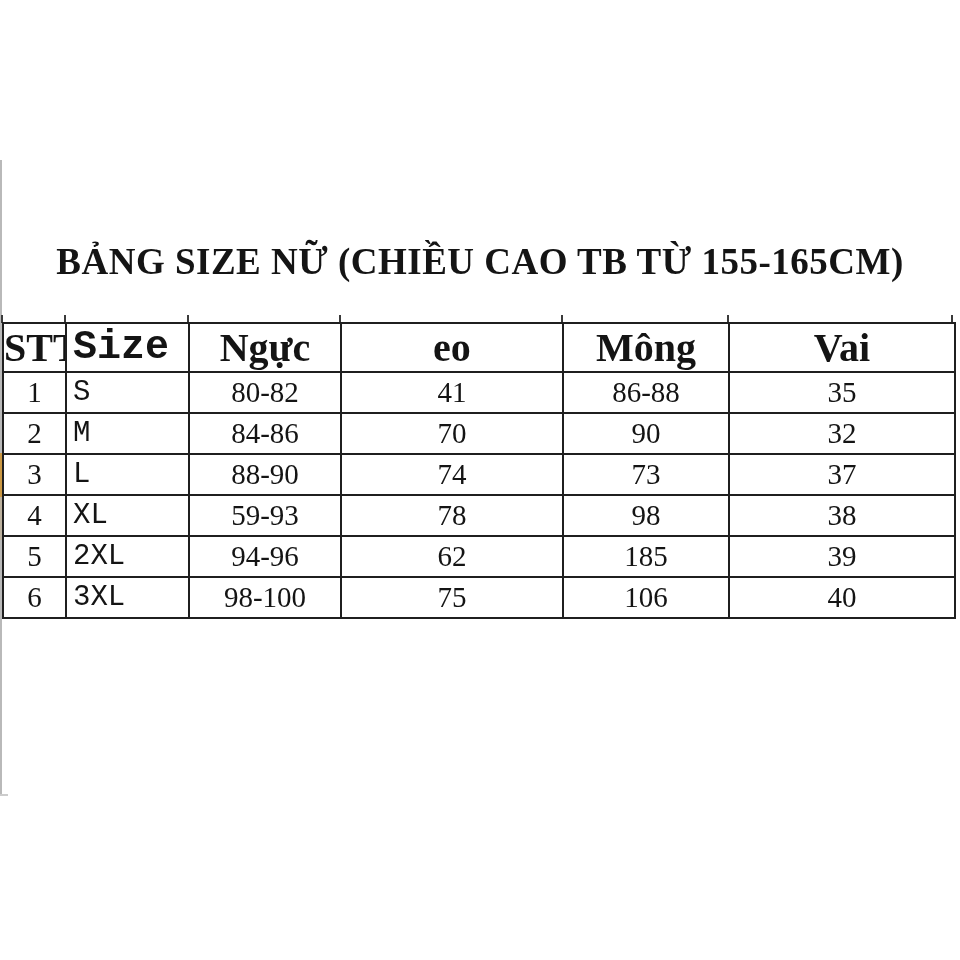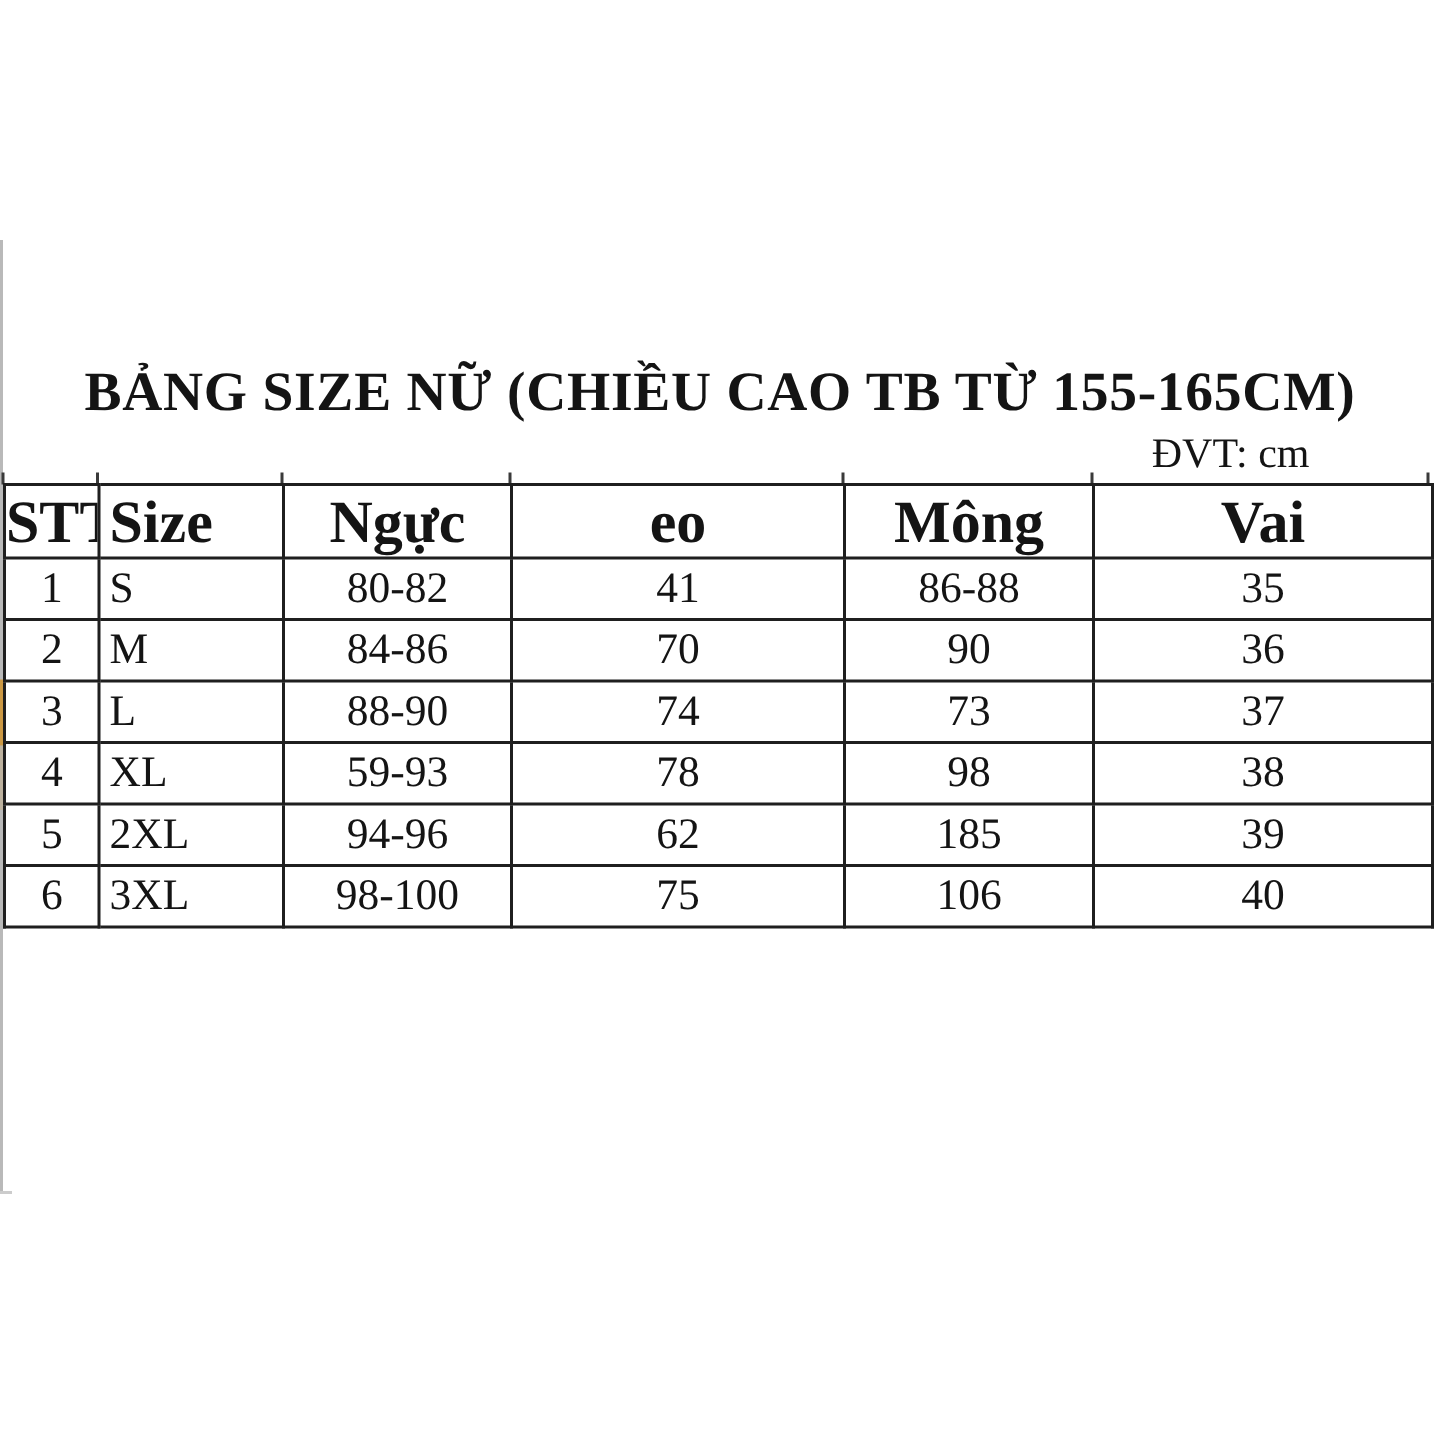--- a/index.html
+++ b/index.html
@@ -105,20 +105,21 @@
   table.size-table td {
     font-size: 29px;
     font-weight: normal;
     height: 39px;
   }
   
   table.size-table th.col-size,
   table.size-table td.col-size {
     text-align: left;
     padding-left: 6px;
+    font-family: Liberation Mono, monospace;
   }
   
   .stub {
     position: absolute;
     top: 315px;
     width: 2px;
     height: 8px;
     background: #3a3a3a;
   }
 </style>
@@ -126,21 +127,20 @@
 <body>
 
 <div class="canvas">
 
   <div class="left-gridline"></div>
   <div class="left-gridline-tick"></div>
   <div class="row-marker"></div>
   <div class="row-marker-faint"></div>
 
   <div class="doc-title">BẢNG SIZE NỮ (CHIỀU CAO TB TỪ 155-165CM)</div>
-  <div class="unit-note">ĐVT: cm</div>
 
   <div class="stub" style="left:1px"></div>
   <div class="stub" style="left:64px"></div>
   <div class="stub" style="left:187px"></div>
   <div class="stub" style="left:339px"></div>
   <div class="stub" style="left:561px"></div>
   <div class="stub" style="left:727px"></div>
   <div class="stub" style="left:951px"></div>
 
   <div class="size-table-wrap">
@@ -171,21 +171,21 @@
           <td>41</td>
           <td>86-88</td>
           <td>35</td>
         </tr>
         <tr>
           <td>2</td>
           <td class="col-size">M</td>
           <td>84-86</td>
           <td>70</td>
           <td>90</td>
-          <td>36</td>
+          <td>32</td>
         </tr>
         <tr>
           <td>3</td>
           <td class="col-size">L</td>
           <td>88-90</td>
           <td>74</td>
           <td>73</td>
           <td>37</td>
         </tr>
         <tr>

